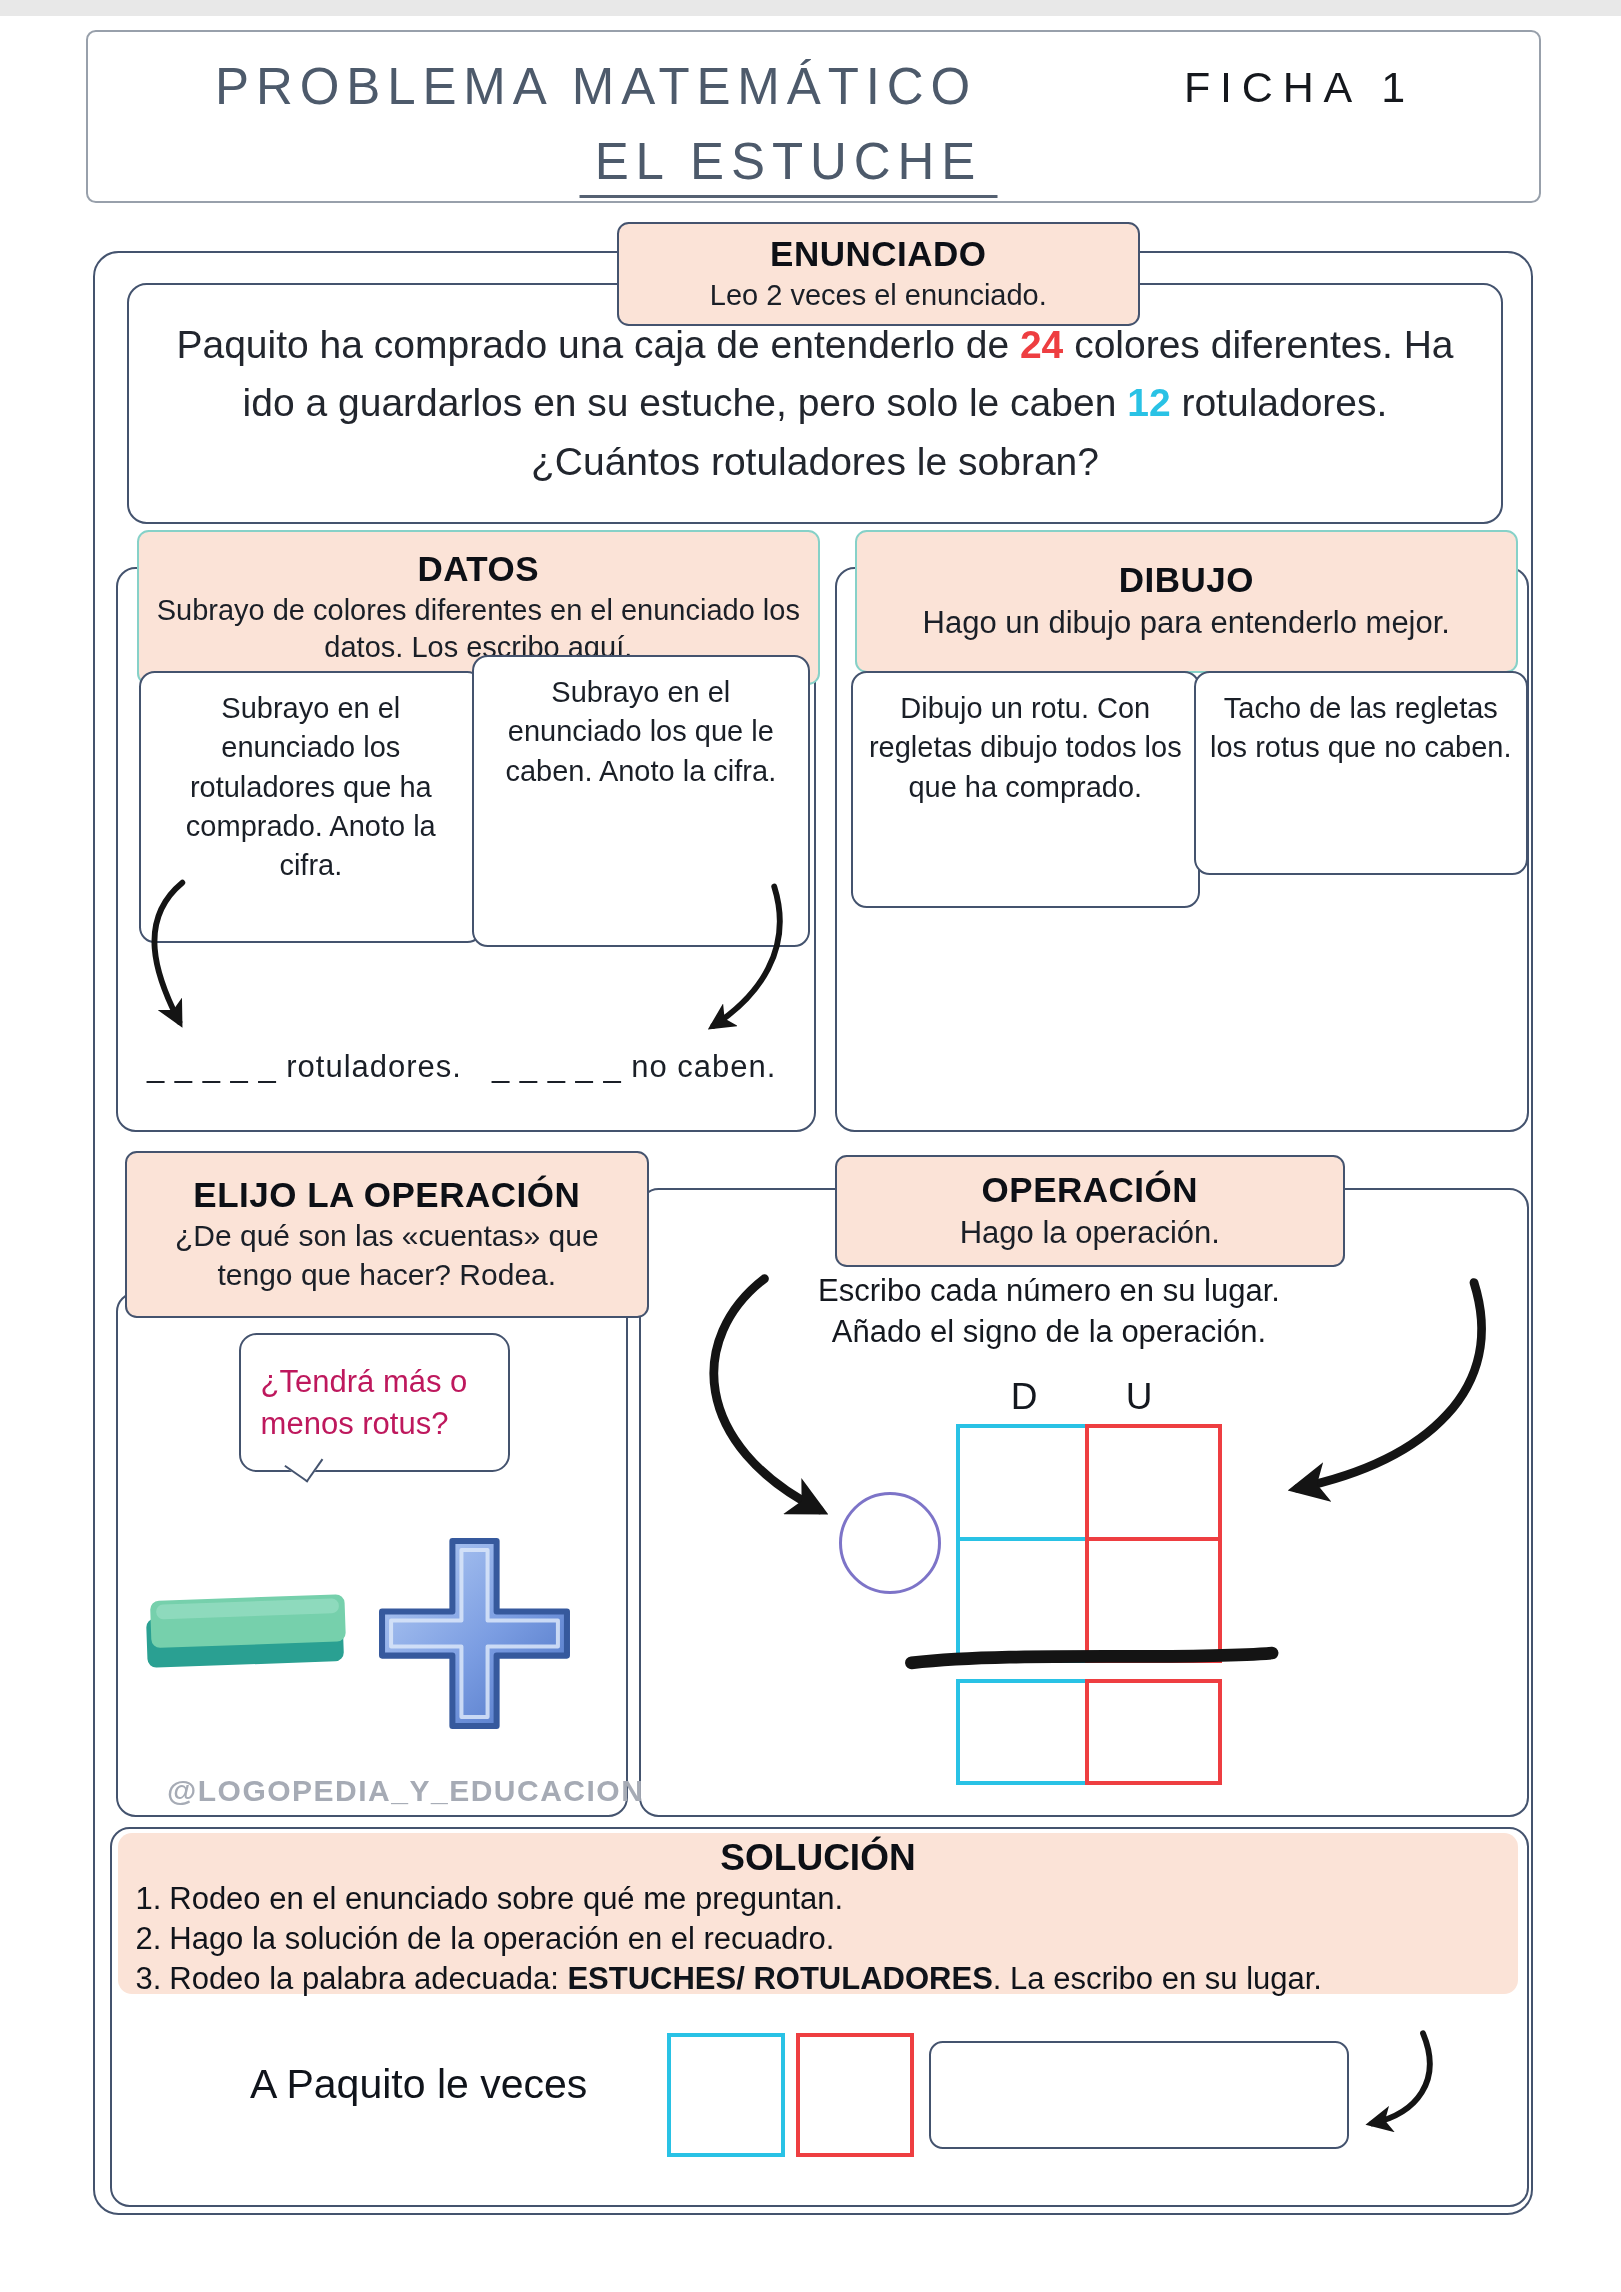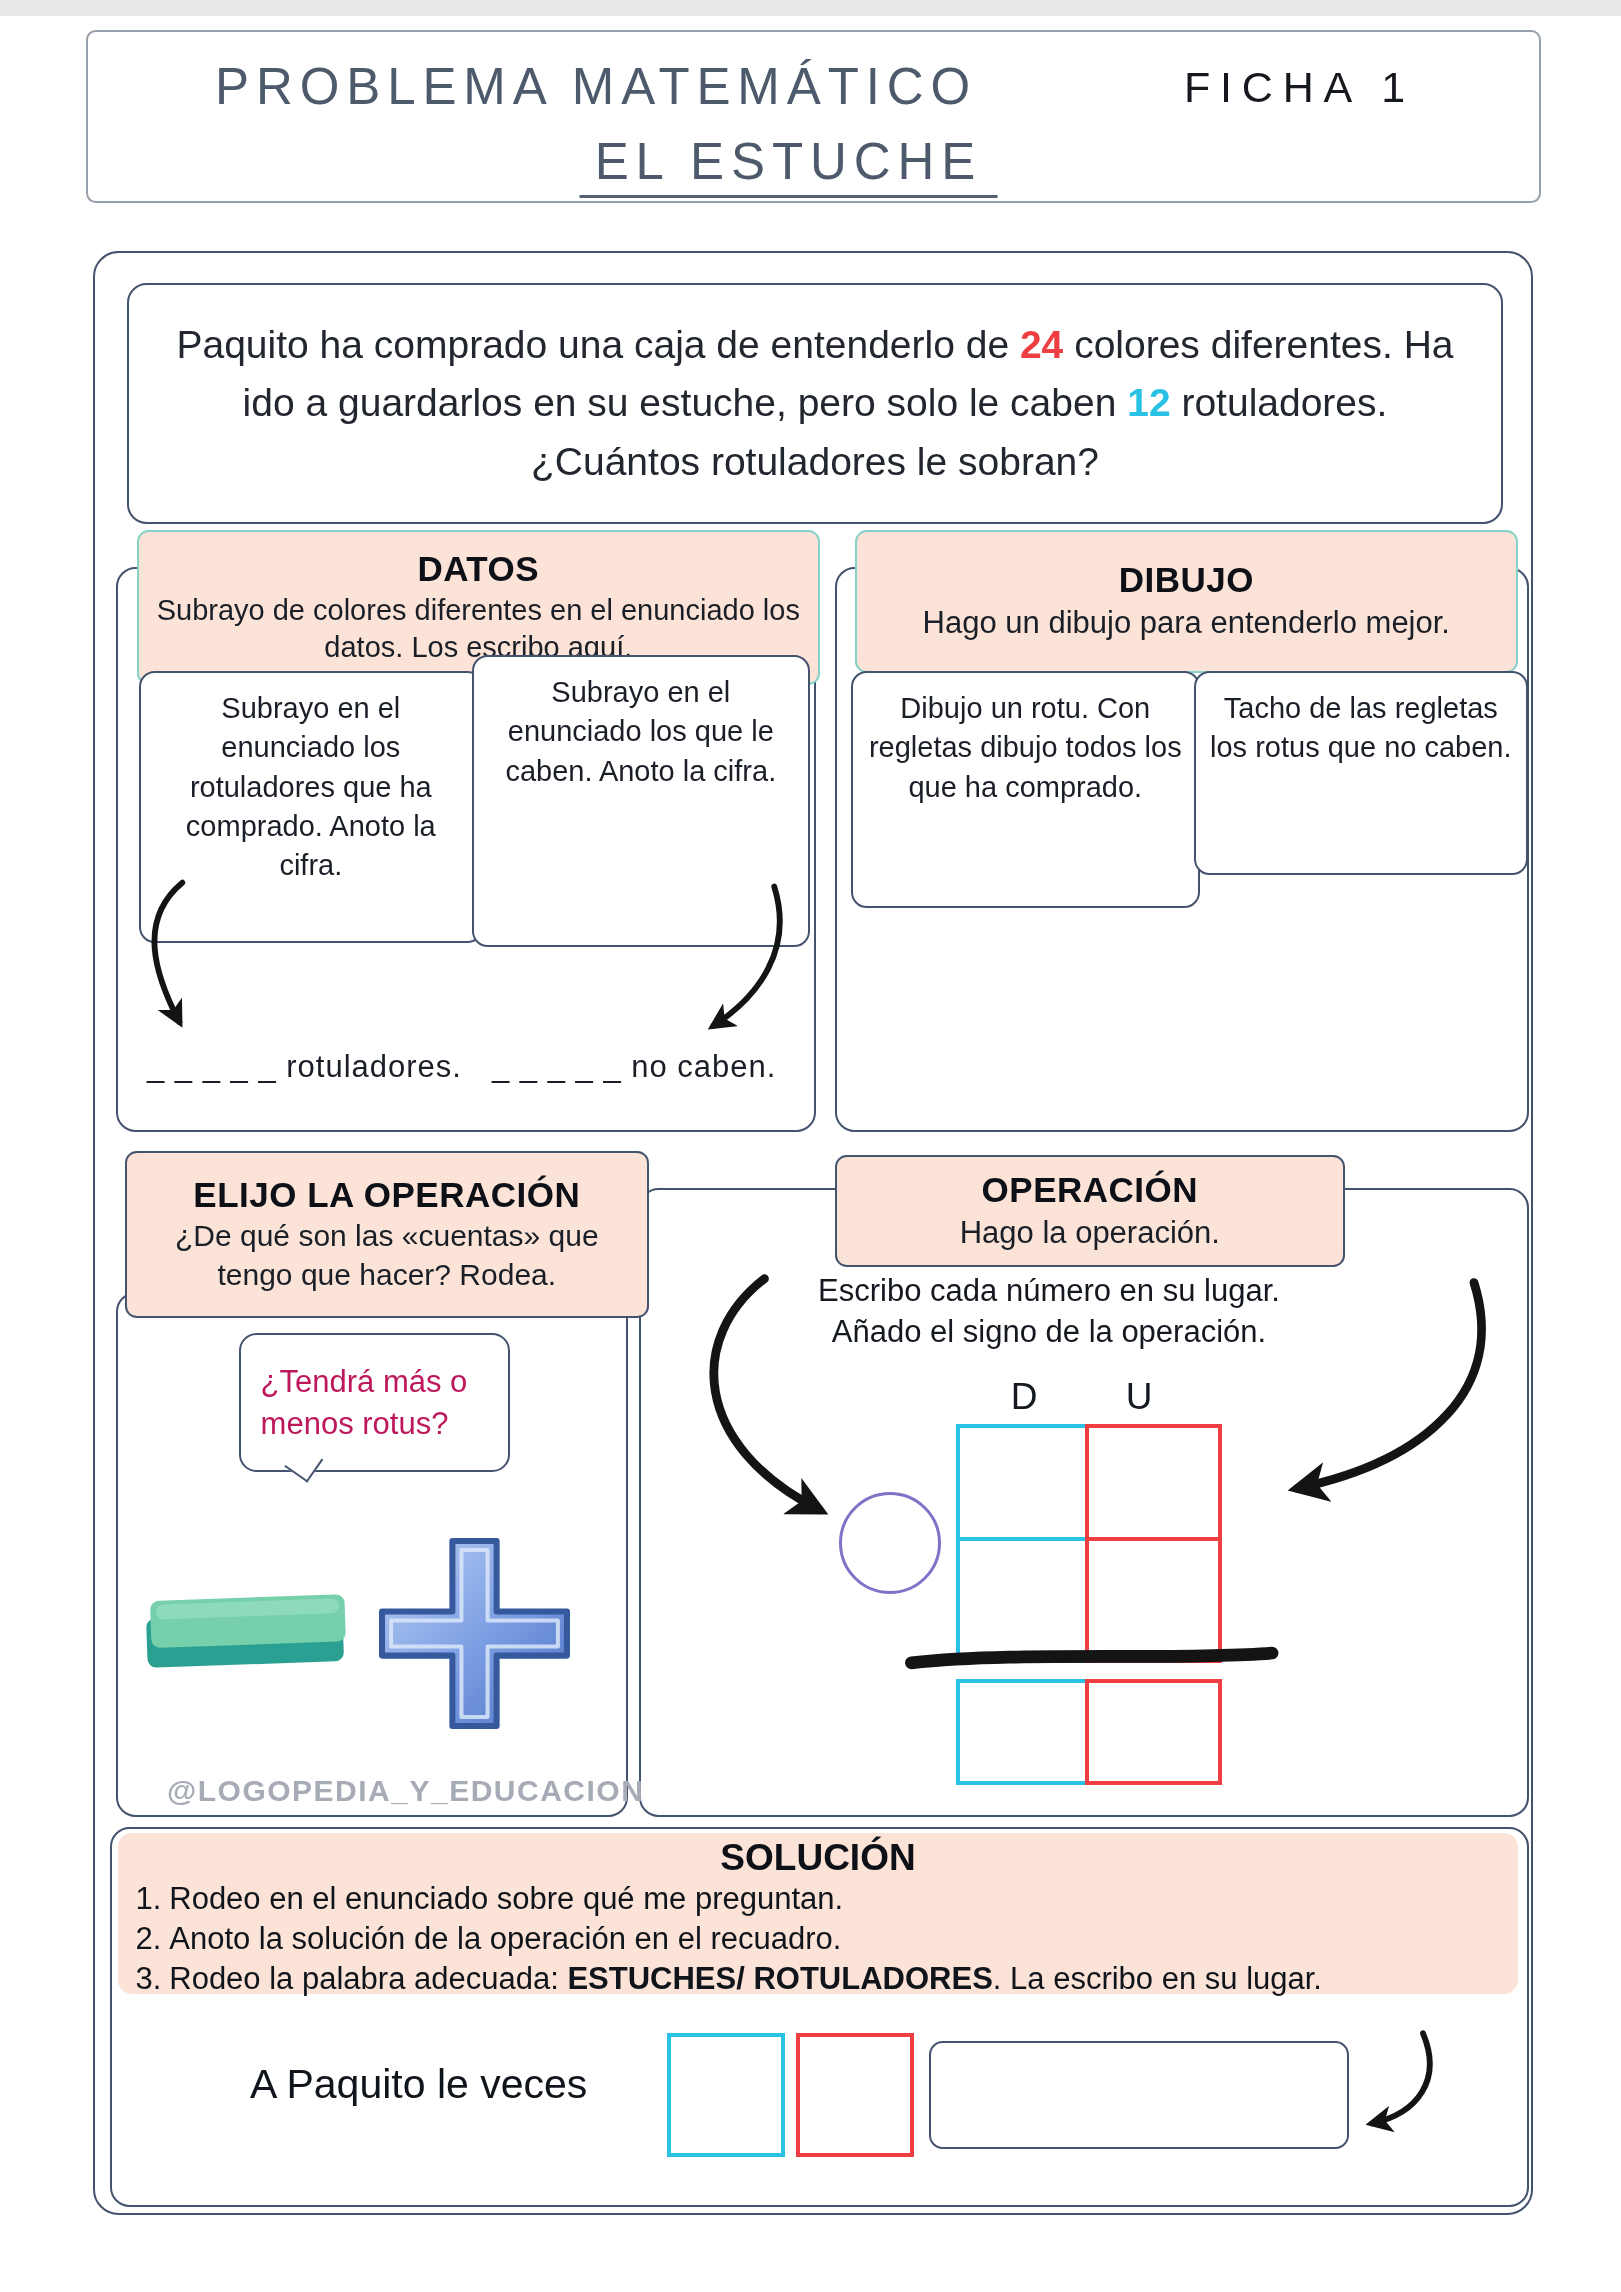--- a/index.html
+++ b/index.html
@@ -41,20 +41,24 @@
   </div>
 
   <div class="abs box" style="left:93px;top:235px;width:1436px;height:1960px;border-radius:25.5px;"></div>
 
   <div class="abs box z10" style="left:127px;top:267px;width:1372px;height:237px;display:flex;align-items:center;justify-content:center;">
     <div style="font-size:39px;line-height:1.5;text-align:center;padding:13.7px 41px;color:#22262e;">
       <span>Paquito ha comprado una caja de entenderlo de </span><b class="red">24</b><span> colores diferentes. Ha ido a guardarlos en su estuche, pero solo le caben </span><b class="cyan">12</b><span> rotuladores. ¿Cuántos rotuladores le sobran?</span>
     </div>
   </div>
 
+  <div class="abs badge z20" style="left:617px;top:206px;width:495px;height:88px;">
+    <div class="badge-title">ENUNCIADO</div>
+    <div class="badge-sub">Leo 2 veces el enunciado.</div>
+  </div>
 
   <div class="abs box z10" style="left:116px;top:551px;width:696px;height:561px;"></div>
   <div class="abs badge teal z20" style="left:137px;top:514px;width:655px;height:139px;">
     <div class="badge-title">DATOS</div>
     <div class="badge-sub">Subrayo de colores diferentes en el enunciado los datos. Los escribo aquí.</div>
   </div>
   <div class="abs card z20" style="left:139px;top:655px;width:320px;height:237px;">Subrayo en el enunciado los rotuladores que ha comprado. Anoto la cifra.</div>
   <div class="abs card z20" style="left:472px;top:639px;width:314px;height:257px;">Subrayo en el enunciado los que le caben. Anoto la cifra.</div>
   <div class="abs blank z20" style="left:147px;top:1033px;">_ _ _ _ _  rotuladores.</div>
   <div class="abs blank z20" style="left:492px;top:1033px;">_ _ _ _ _  no caben.</div>
@@ -123,21 +127,21 @@
 
   <div class="abs box z10" style="left:110px;top:1811px;width:1415px;height:376px;"></div>
   <div class="abs z20" style="left:118px;top:1817px;width:1400px;height:161px;background:var(--peach);border-radius:14px;padding:3.9px 17.6px;box-sizing:border-box;">
     <div style="text-align:center;font-weight:bold;font-size:37px;color:#0d1016;">SOLUCIÓN</div>
     <div class="step">
       <span>1.</span>
       <span><span>Rodeo en el enunciado sobre qué me preguntan.</span><b></b><span></span></span>
     </div>
     <div class="step">
       <span>2.</span>
-      <span><span>Anoto la solución de la operación en el recuadro.</span><b></b><span></span></span>
+      <span><span>Hago la solución de la operación en el recuadro.</span><b></b><span></span></span>
     </div>
     <div class="step">
       <span>3.</span>
       <span><span>Rodeo la palabra adecuada: </span><b>ESTUCHES/ ROTULADORES</b><span>. La escribo en su lugar.</span></span>
     </div>
   </div>
 
   <div class="abs z20" style="left:250px;top:2045px;font-size:41px;color:#10141b;">A Paquito le veces</div>
   <div class="abs z20" style="left:667px;top:2017px;width:110px;height:116px;border:4.9px solid var(--cyan);background:#fff;"></div>
   <div class="abs z20" style="left:796px;top:2017px;width:110px;height:116px;border:4.9px solid var(--red);background:#fff;"></div>

